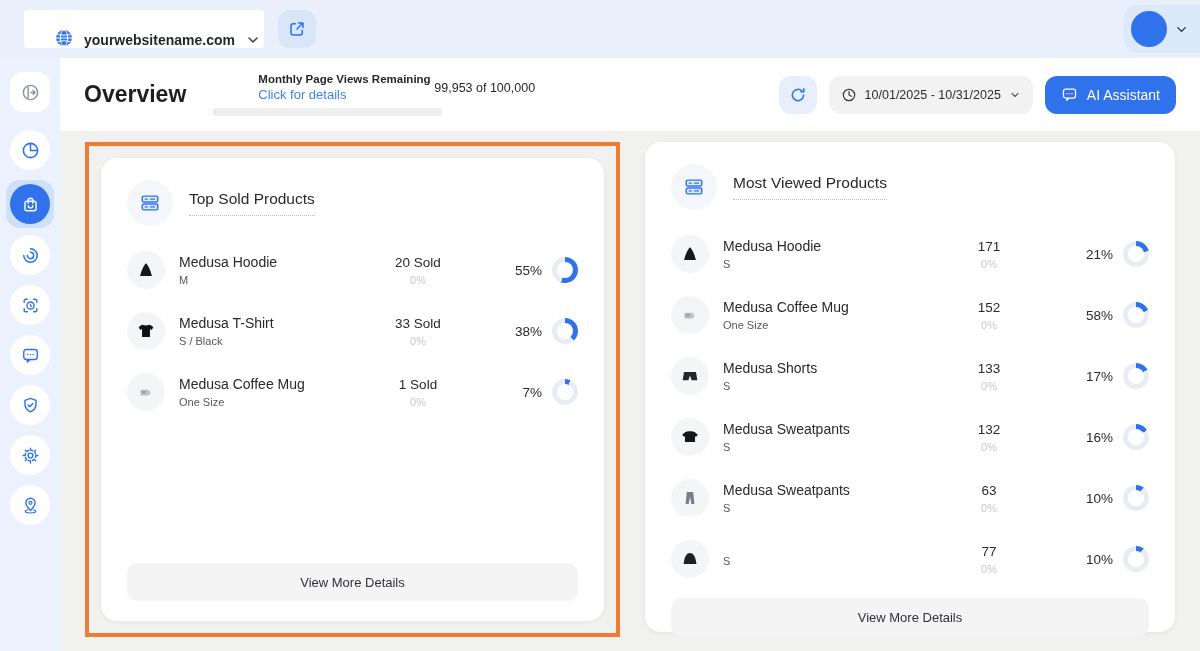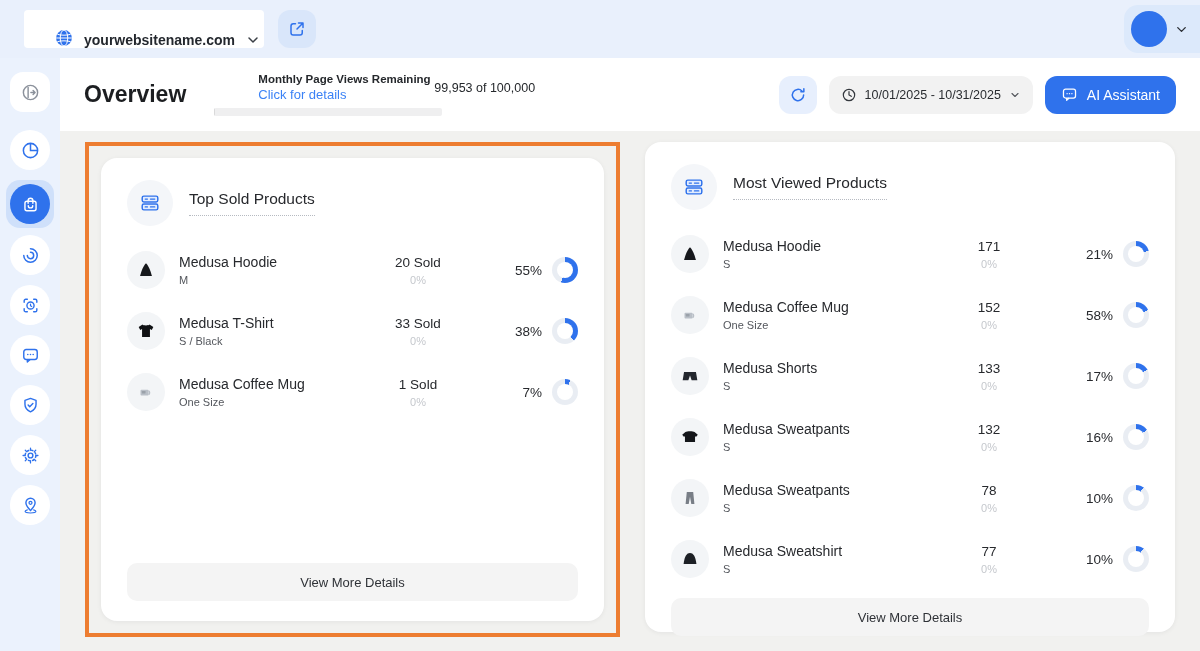--- a/index.html
+++ b/index.html
@@ -498,39 +498,38 @@
             <span class="prod-img">
                 <svg width="22" height="22">
                   <use href="#p-sweatpants"></use>
                 </svg>
               </span>
             <div class="prod-info">
               <div class="prod-name">Medusa Sweatpants</div>
               <div class="prod-variant">S</div>
             </div>
             <div class="count-col">
-              <div class="count">78</div>
+              <div class="count">63</div>
               <div class="count-sub">0%</div>
             </div>
             <div class="pct-col">
               <span class="pct">10%</span>
               <span class="donut" style="background: conic-gradient(rgb(47, 114, 236) 0deg, rgb(47, 114, 236) 10%, rgb(233, 237, 243) 10%, rgb(233, 237, 243) 100%);">
                   <span class="hole"></span>
                 </span>
             </div>
           </div>
 
           <div class="row">
             <span class="prod-img">
                 <svg width="22" height="22">
                   <use href="#p-sweatshirt"></use>
                 </svg>
               </span>
             <div class="prod-info">
-              <div class="prod-name">Medusa Sweatshirt</div>
               <div class="prod-variant">S</div>
             </div>
             <div class="count-col">
               <div class="count">77</div>
               <div class="count-sub">0%</div>
             </div>
             <div class="pct-col">
               <span class="pct">10%</span>
               <span class="donut" style="background: conic-gradient(rgb(47, 114, 236) 0deg, rgb(47, 114, 236) 10%, rgb(233, 237, 243) 10%, rgb(233, 237, 243) 100%);">
                   <span class="hole"></span>

